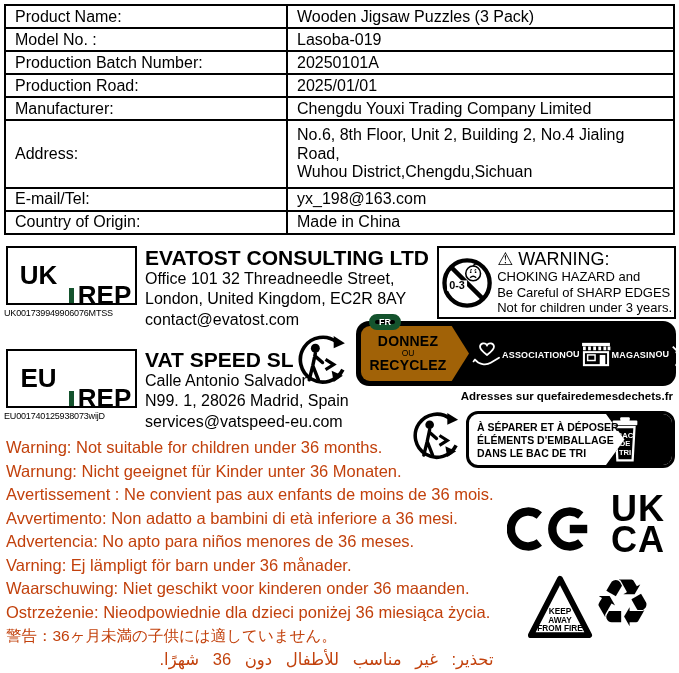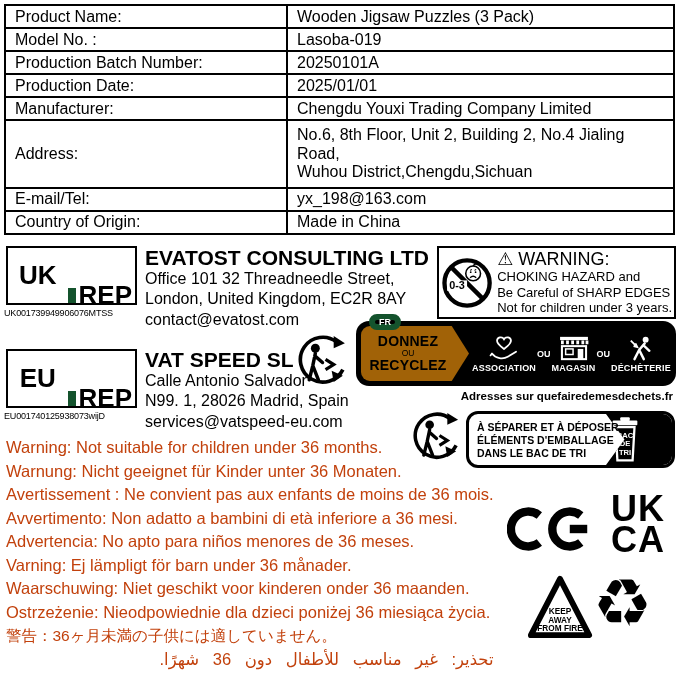--- a/index.html
+++ b/index.html
@@ -11,21 +11,21 @@
   table.spec { position:absolute; left:4px; top:4px; width:671px; height:231px;
     border-collapse:collapse; table-layout:fixed; }
   table.spec td { border:2px solid #000; padding:0 6px 0 9px; font-size:16px; vertical-align:middle; }
   table.spec td.c1 { width:282px; }
   td.addr-val { font-size:11.5px; line-height:1.18; }
 
   
   .rep-box { position:absolute; width:131px; height:59px; display:flex; border:2px solid #000; background:#fff; }
   .rep-box .cell { flex:1; display:flex; align-items:center; justify-content:center;
     font-size:26px; font-weight:bold; }
-  .rep-box .cell + .cell { border-left:8px solid #14532d;margin-top:40px; }
+  .rep-box .cell + .cell { border-left:5px solid #14532d;margin-top:40px; }
   .rep-code { position:absolute; font-size:9.5px; letter-spacing:-0.2px; white-space:nowrap;
     transform:scaleX(0.95); transform-origin:left; }
   .rep-text { position:absolute; line-height:20.5px; font-size:16px; white-space:nowrap; }
   .rep-text .co { font-weight:bold; font-size:21px; }
 
   
   .choke-box { position:absolute; left:437px; top:246px; width:239px; height:73px;
     border:2px solid #000; display:flex; align-items:center; padding:2px; background:#fff; }
   .choke-text { padding-left:4px; line-height:15.5px; }
   .choke-title { font-size:18px; line-height:20px; white-space:nowrap; }
@@ -38,21 +38,21 @@
     border:6px solid #14532d; border-radius:9px; color:#fff; font-size:9px; font-weight:bold;
     display:flex; align-items:center; justify-content:center; z-index:2; }
   .bubble { position:absolute; left:5px; top:5px; width:108px; height:55px; background:#a16207;
     border-radius:9px 0 0 9px;
     clip-path:polygon(0 0,84% 0,100% 50%,84% 100%,0 100%);
     display:flex; flex-direction:column; align-items:center; justify-content:center; padding-right:14px; }
   .bubble .b1,.bubble .b3 { font-size:14px; font-weight:bold; line-height:15px; letter-spacing:0.2px; }
   .bubble .b2 { font-size:8.5px; line-height:9px; }
   .donnez-opts { position:absolute; left:116px; right:5px; top:0; bottom:0;
     display:flex; align-items:center; justify-content:space-between; }
-  .opt { display:flex; flex-direction:column; align-items:center; }
+  .opt { display:flex; flex-direction:row; align-items:center; }
   .opt .lbl { color:#fff; font-size:9px; font-weight:bold; margin-top:2px; letter-spacing:0.2px; }
   .ou { color:#fff; font-size:9px; font-weight:bold; }
   .donnez-footer { position:absolute; right:3px; top:390px; font-size:11.5px; font-weight:bold; }
 
   
   .embal { position:absolute; left:466px; top:411px; width:209px; height:57px; background:#fff;
     border:3px solid #000; border-radius:12px; overflow:hidden; }
   .embal-black { position:absolute; right:0; top:0; bottom:0; width:66px; background:#000;
     clip-path:polygon(0 0,100% 0,100% 100%,0 100%,28% 50%);
     display:flex; align-items:center; padding-right:5px; }
@@ -88,21 +88,21 @@
     </tr>
     <tr>
       <td class="c1">Model No. :</td>
       <td>Lasoba-019</td>
     </tr>
     <tr>
       <td class="c1">Production Batch Number:</td>
       <td>20250101A</td>
     </tr>
     <tr>
-      <td class="c1">Production Date:</td>
+      <td class="c1">Production Road:</td>
       <td>2025/01/01</td>
     </tr>
     <tr>
       <td class="c1">Manufacturer:</td>
       <td>Chengdu Youxi Trading Company Limited</td>
     </tr>
     <tr>
       <td class="c1">Address:</td>
       <td class="addr-val">
         <div>No.6, 8th Floor, Unit 2, Building 2, No.4 Jialing Road,</div>

